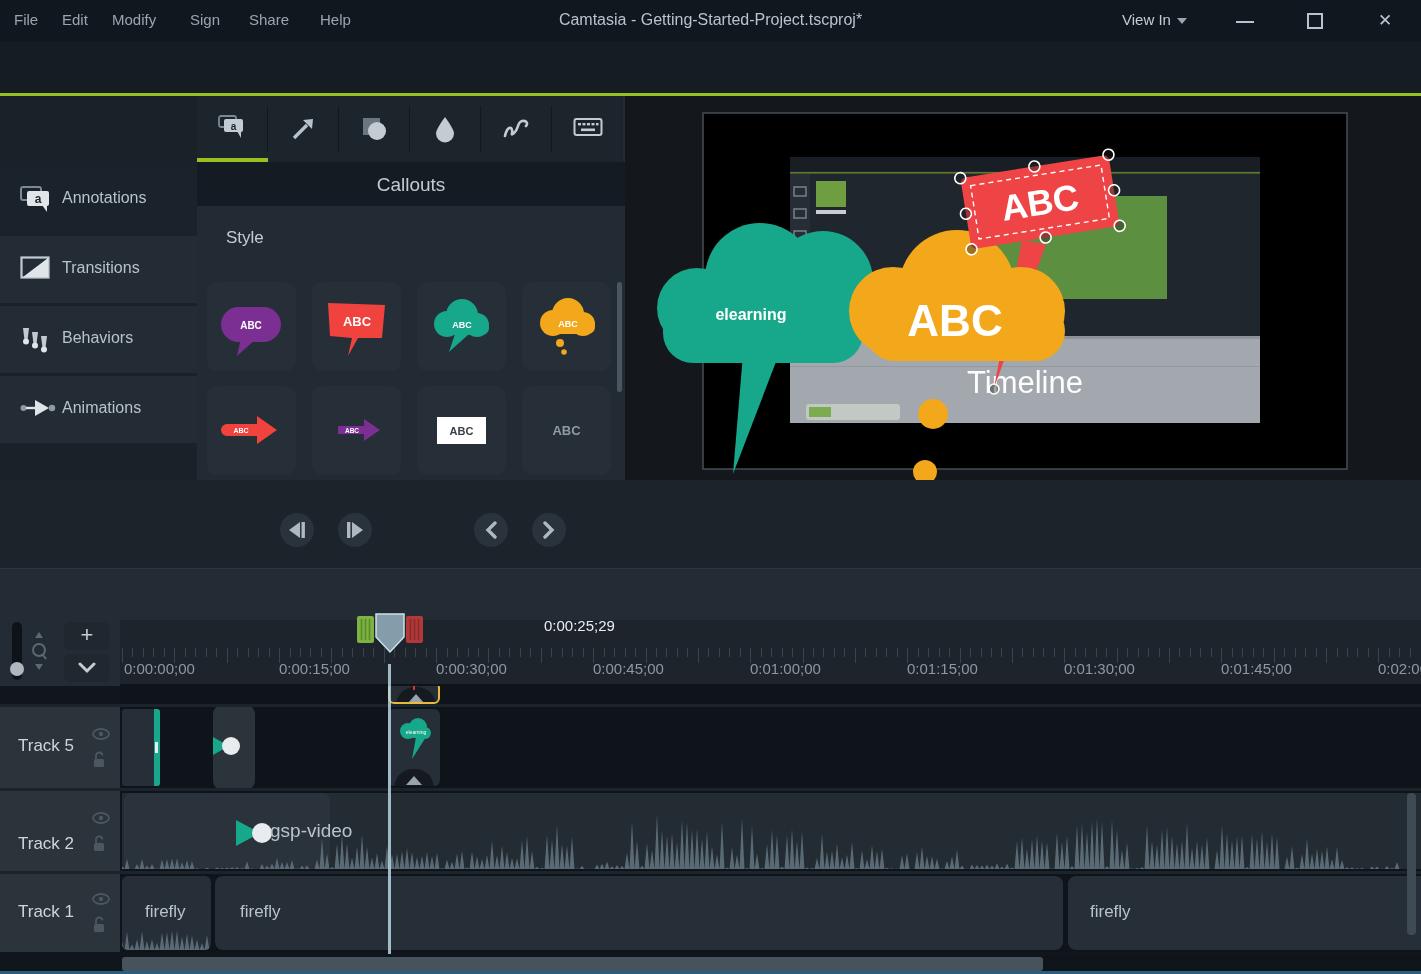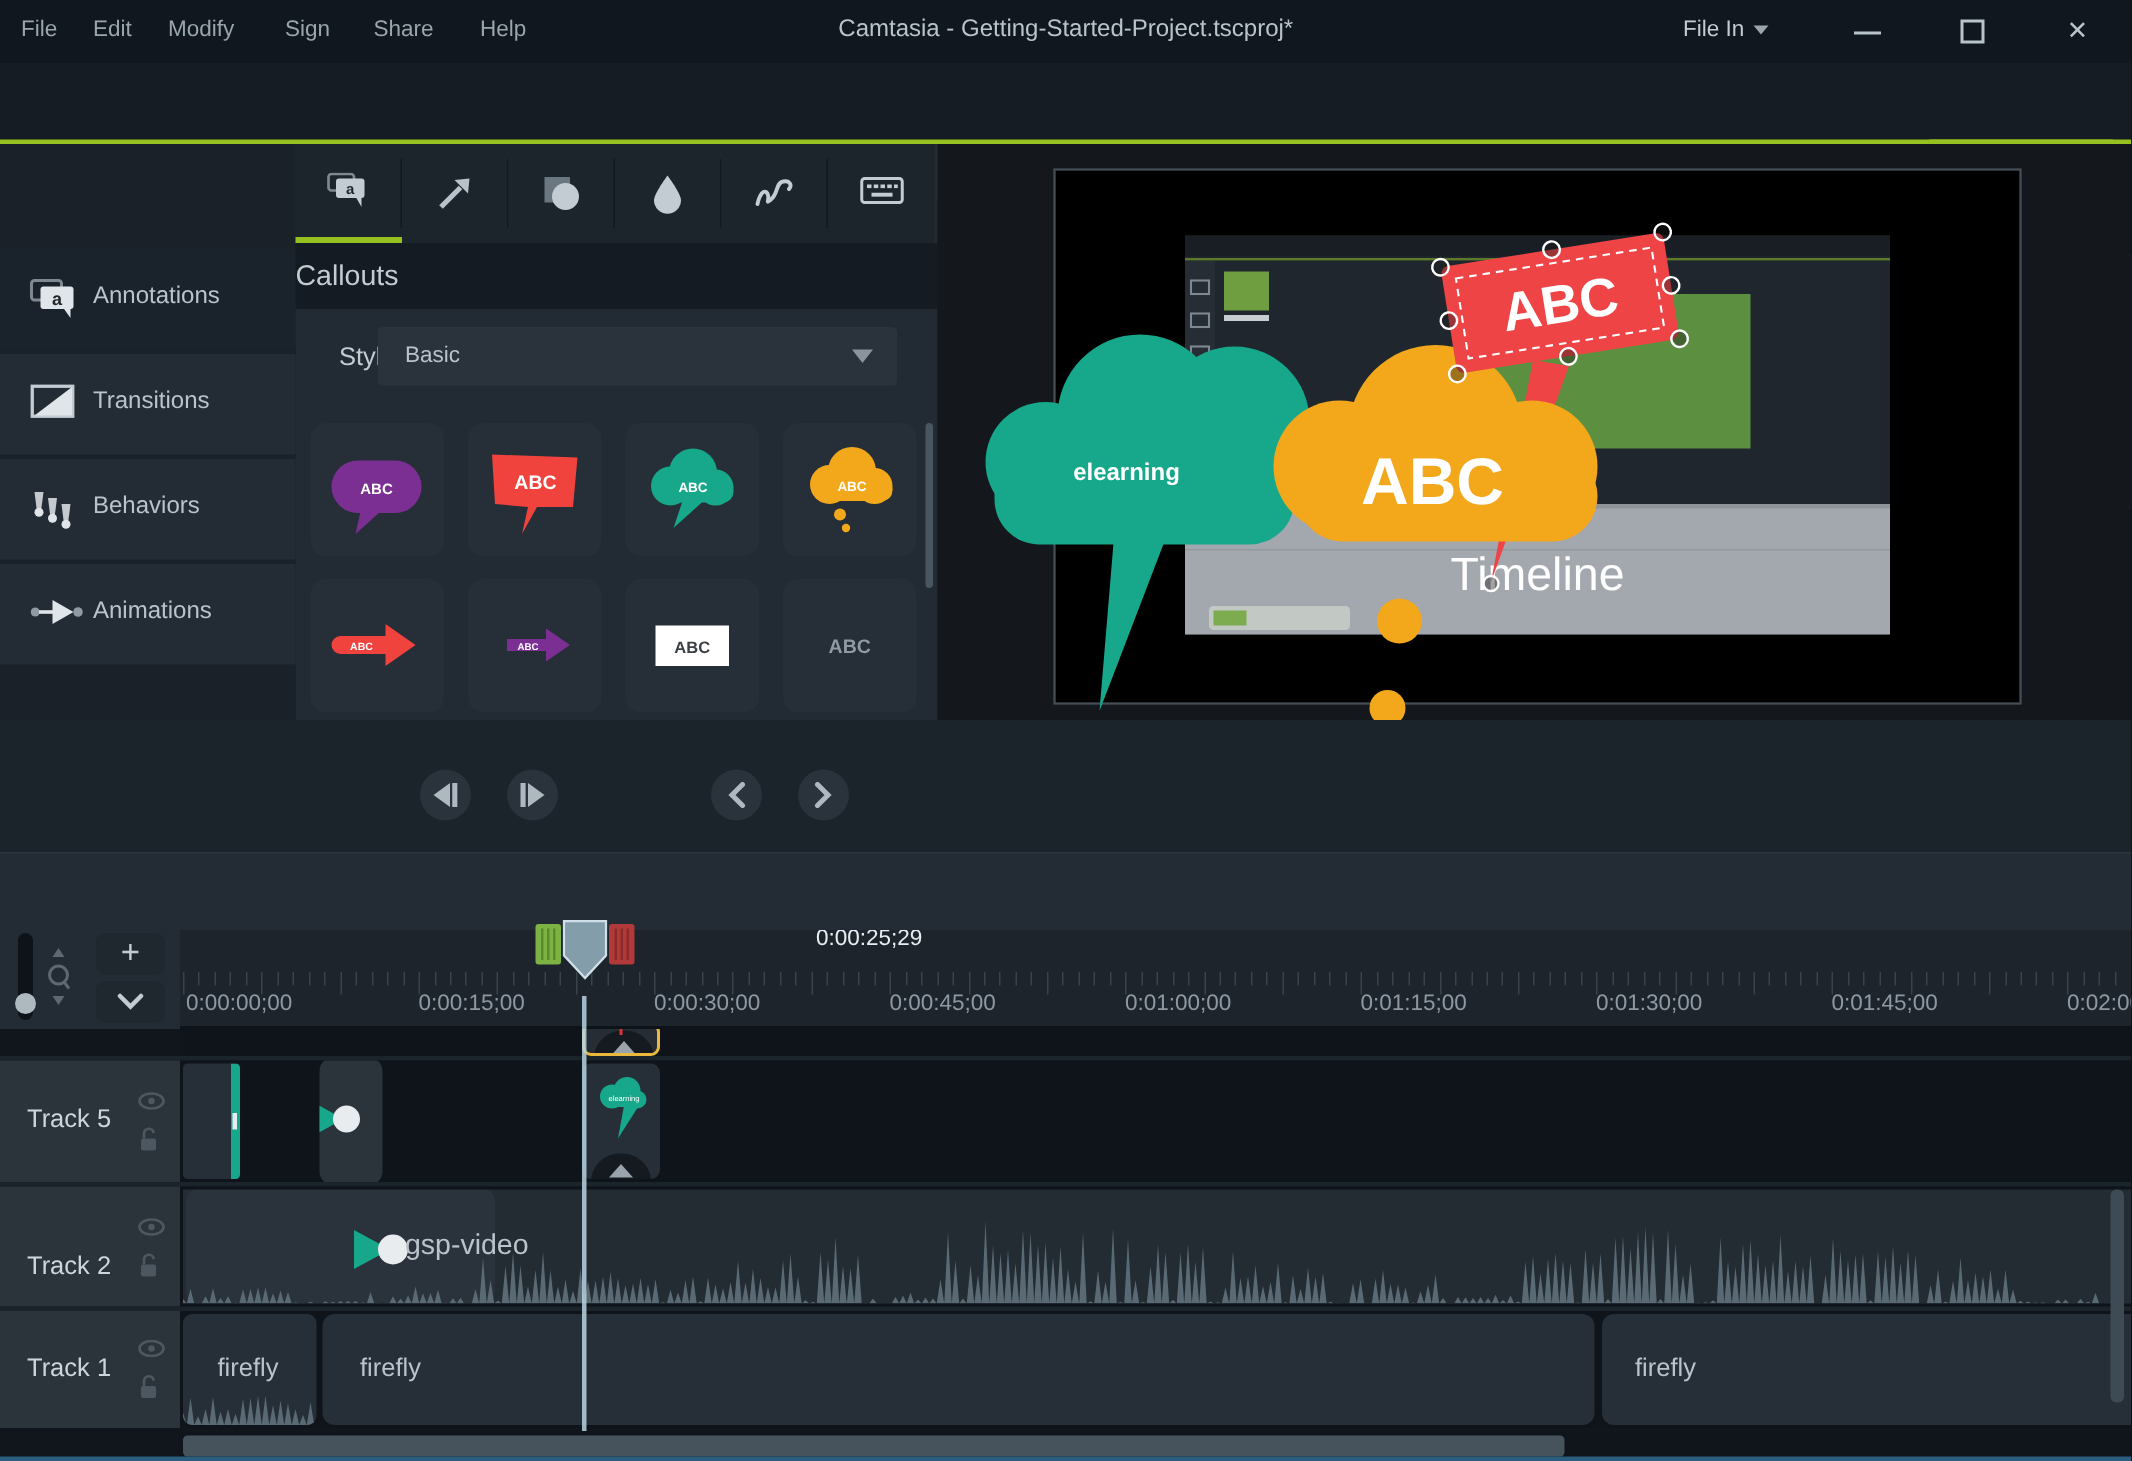--- a/index.html
+++ b/index.html
@@ -43,21 +43,21 @@
   .side-label { position:absolute; left:62px; top:23px; font-size:16px; color:#b9c3cb; }
   #side-more { left:0; top:448px; width:197px; height:32px; background:#242d36; text-align:center; font-size:16px; color:#b9c3cb; line-height:30px; }
 
   
   #panel { left:197px; top:96px; width:428px; height:384px; background:#222a33; }
   .tab { top:0; width:71px; height:66px; background:#1c242c; }
   .tab .sep { position:absolute; right:0; top:10px; width:1px; height:46px; background:#11181f; }
   .tab svg { position:absolute; left:21px; top:19px; }
   .tab.sel::after { content:""; position:absolute; left:0; bottom:0; width:100%; height:4px; background:#96c121; }
   #panel-title-bar { left:0; top:66px; width:428px; height:44px; background:#141b22; }
-  #panel-title { width:428px; top:12px; text-align:left; font-size:19px; color:#c3ccd2; }
+  #panel-title { width:428px; top:12px; text-align:center; font-size:19px; color:#c3ccd2; }
   #style-label { left:29px; top:132px; font-size:17px; color:#c3ccd2; }
   #style-dd { left:55px; top:122px; width:346px; height:39px; background:#2a323c; border-radius:3px; }
   #style-value { left:18px; top:10px; font-size:15px; color:#b9c3cb; }
   #style-dd .caret-down { position:absolute; right:16px; top:15px; border-left-width:7px; border-right-width:7px; border-top-width:9px; border-top-color:#8a949c; }
   .tile { width:89px; height:89px; background:#262e37; border-radius:10px; }
   #panel-scroll { left:420px; top:186px; width:5px; height:110px; background:#4a565f; border-radius:3px; }
 
   
   #preview { left:625px; top:96px; width:796px; height:384px; background:#14181c; overflow:hidden; }
 
@@ -100,21 +100,21 @@
 <div id="app">
 
   <div id="menubar" class="abs">
     <span class="abs menu-item txt" style="left:14px">File</span>
     <span class="abs menu-item txt" style="left:62px">Edit</span>
     <span class="abs menu-item txt" style="left:112px">Modify</span>
     <span class="abs menu-item txt" style="left:190px">Sign</span>
     <span class="abs menu-item txt" style="left:249px">Share</span>
     <span class="abs menu-item txt" style="left:320px">Help</span>
     <div id="win-title" class="abs txt">Camtasia - Getting-Started-Project.tscproj*</div>
-    <div id="signin" class="abs txt"><span>File In</span><span class="caret-down"></span></div>
+    <div id="signin" class="abs txt"><span>View In</span><span class="caret-down"></span></div>
     <div id="btn-min" class="abs winbtn" style="left:1225px">
         <span class="bar"></span>
       </div>
     <div id="btn-max" class="abs winbtn" style="left:1295px">
         <span class="box"></span>
       </div>
     <div id="btn-close" class="abs winbtn" style="left:1365px">✕</div>
   </div>
 
   <div id="toolbar" class="abs">
@@ -250,24 +250,20 @@
             <rect x="8" y="13.5" width="14" height="2.6"></rect>
           </g>
       </svg>
     </div>
 
     <div id="panel-title-bar" class="abs">
       <div id="panel-title" class="abs txt">Callouts</div>
     </div>
 
     <span id="style-label" class="abs txt">Style</span>
-    <div id="style-dd" class="abs">
-      <span id="style-value" class="abs txt">Basic</span>
-      <span class="caret-down"></span>
-    </div>
 
     <div class="abs tile" style="left:10px; top:186px">
       <svg width="89" height="89" viewBox="0 0 89 89">
         <rect x="14" y="25" width="60" height="35" rx="17.5" fill="#7b2f93"></rect>
         <polygon points="34,56 50,56 30,74" fill="#7b2f93"></polygon>
         <text x="44" y="47" font-size="10" font-weight="bold" fill="#fff" text-anchor="middle" font-family="Liberation Sans, sans-serif">ABC</text>
       </svg>
     </div>
     <div class="abs tile" style="left:115px; top:186px">
       <svg width="89" height="89" viewBox="0 0 89 89">

